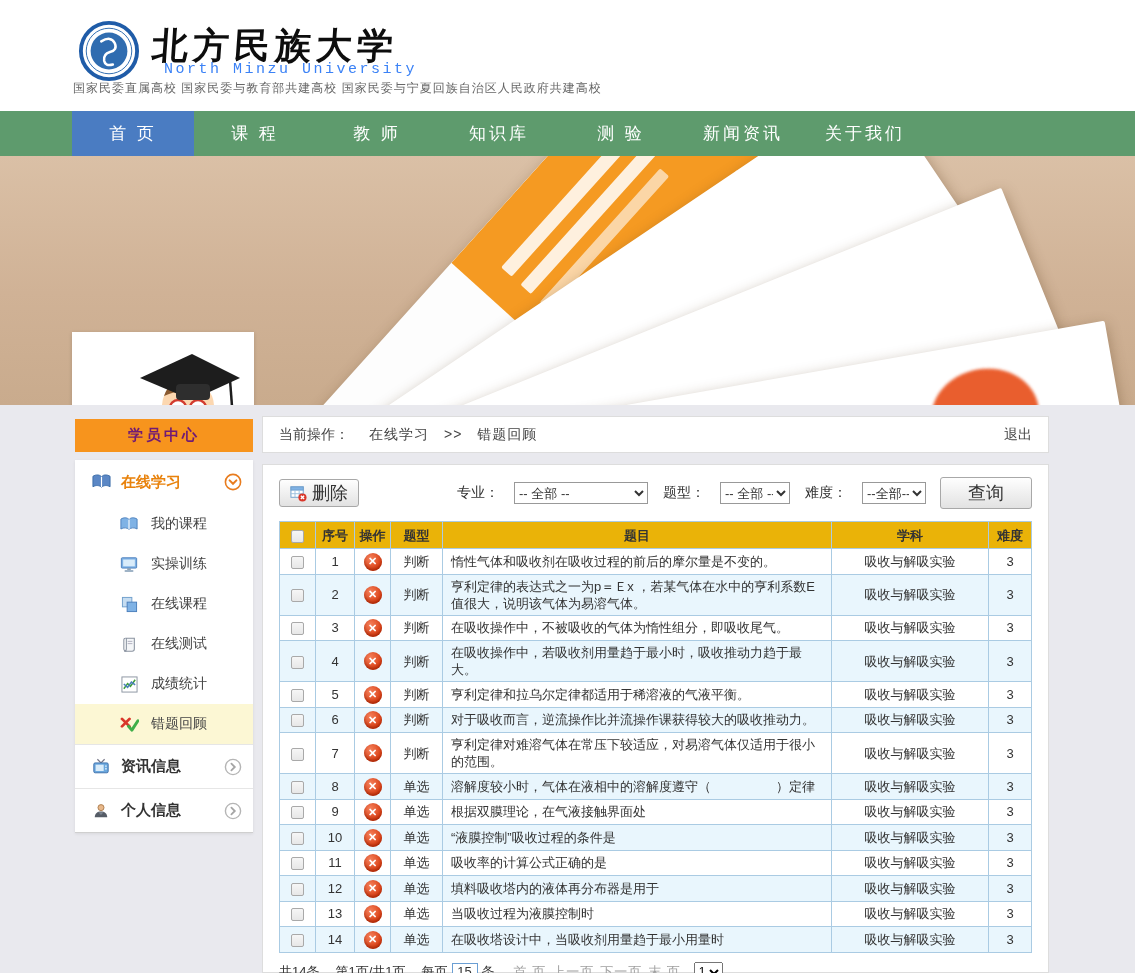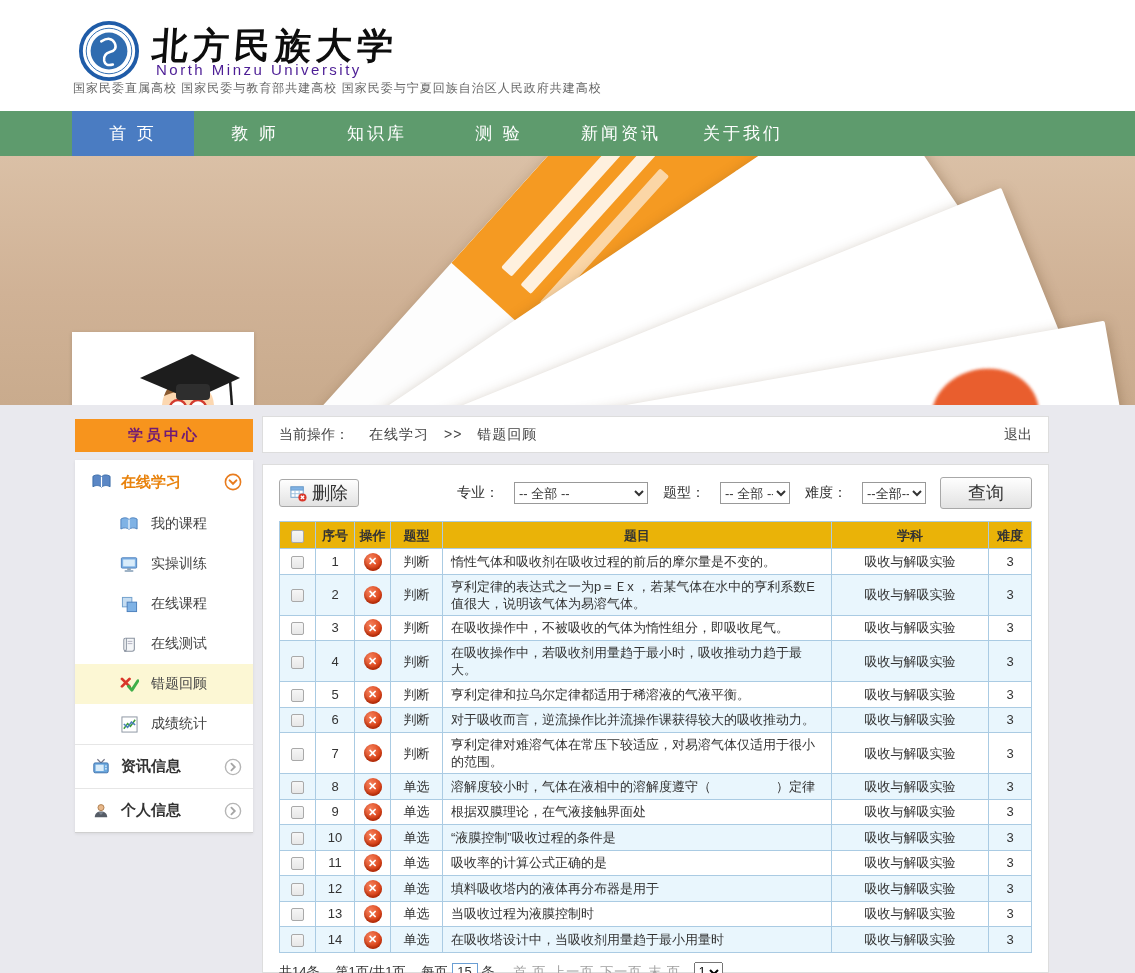--- a/index.html
+++ b/index.html
@@ -3,21 +3,21 @@
 <meta charset="utf-8">
 <style>
   * { margin:0; padding:0; box-sizing:border-box; }
   body { font-family:"Liberation Sans", sans-serif; background:#fff; }
   #page { position:relative; width:1135px; height:973px; overflow:hidden; background:#e9e9ee; }
 
   
   .header { position:absolute; left:0; top:0; width:1135px; height:111px; background:#fff; }
   .logo { position:absolute; left:78px; top:20px; width:62px; height:62px; }
   .title-cn { position:absolute; left:152px; top:22px; font-family:"DejaVu Serif", serif; font-size:36px; font-weight:bold; color:#0d0d0d; letter-spacing:5px; transform:skewX(-4deg); }
-  .title-en { position:absolute; left:156px; top:61px; font-family:Liberation Sans, sans-serif; font-size:15px; color:#4c1d95; letter-spacing:2.5px; }
+  .title-en { position:absolute; left:164px; top:61px; font-family:Liberation Mono, monospace; font-size:15px; color:#3b82f6; letter-spacing:2.5px; }
   .tagline { position:absolute; left:73px; top:80px; font-size:12px; color:#666; letter-spacing:1px; }
 
   
   .nav { position:absolute; left:0; top:111px; width:1135px; height:45px; background:#5e9b6d; display:flex; padding-left:72px; }
   .nav-item { width:122px; height:45px; line-height:45px; text-align:center; color:#fff; font-size:17px; letter-spacing:3px; cursor:pointer; }
   .nav-item.active { background:#4a7cc2; }
 
   
   .banner { position:absolute; left:0; top:156px; width:1135px; height:249px; background:linear-gradient(180deg,#dac0a6 0%,#d0b296 55%,#c9ab8d 100%); overflow:hidden; }
   .paper { position:absolute; left:420px; top:290px; width:748px; height:300px; background:#fdfdfd; transform-origin:0% 100%; box-shadow:0 4px 14px rgba(90,60,30,.38); border-radius:2px; overflow:hidden; }
@@ -94,20 +94,21 @@
       <path d="M24 22 q10 -6 14 2 q3 7 -5 9 q-7 2 -6 9 q1 6 9 4" fill="none" stroke="#fff" stroke-width="2.6" stroke-linecap="round"></path>
       <circle cx="32" cy="32" r="23.5" fill="none" stroke="#2f6cb0" stroke-width="1"></circle>
     </svg>
     <div class="title-cn">北方民族大学</div>
     <div class="title-en">North Minzu University</div>
     <div class="tagline">国家民委直属高校  国家民委与教育部共建高校  国家民委与宁夏回族自治区人民政府共建高校</div>
   </div>
 
   <div class="nav" id="nav-list">
       <div class="nav-item active">首 页</div>
+      <div class="nav-item">课 程</div>
       <div class="nav-item">教 师</div>
       <div class="nav-item">知识库</div>
       <div class="nav-item">测 验</div>
       <div class="nav-item">新闻资讯</div>
       <div class="nav-item">关于我们</div>
     </div>
 
   <div class="banner">
     <div class="paper p1">
       <div class="orange-mock">
@@ -217,38 +218,38 @@
         <span class="mi">
           <svg width="16" height="17" viewBox="0 0 18 18">
             <path d="M5 2 h10 v12 a2.5 2.5 0 0 1 -2.5 2.5 H3.5 A2.5 2.5 0 0 0 6 14 V2z" fill="#f4f6f8" stroke="#8a93a0" stroke-width="1.2"></path>
             <path d="M5 2 a1.8 1.8 0 0 0 -1.8 1.8 V14 a2.5 2.5 0 0 0 2.8 2.4" fill="none" stroke="#8a93a0" stroke-width="1.2"></path>
             <line x1="7.5" y1="5.5" x2="12.8" y2="5.5" stroke="#aab" stroke-width="1"></line>
             <line x1="7.5" y1="8" x2="12.8" y2="8" stroke="#aab" stroke-width="1"></line>
           </svg>
         </span>
         <span class="mc-label">在线测试</span>
       </div>
-      <div class="menu-child active">
-        <span class="mi">
-          <svg width="19" height="15" viewBox="0 0 20 16">
-            <path d="M2 2 L10 10 M10 2 L2 10" stroke="#d9372a" stroke-width="3" stroke-linecap="round"></path>
-            <path d="M9 10 l3.5 4 L19 4" stroke="#3fae49" stroke-width="3.2" fill="none" stroke-linecap="round" stroke-linejoin="round"></path>
-          </svg>
-        </span>
-        <span class="mc-label">错题回顾</span>
-      </div>
       <div class="menu-child">
         <span class="mi">
           <svg width="17" height="17" viewBox="0 0 18 18">
             <rect x="1" y="1" width="16" height="16" fill="#fff" stroke="#8a93a0"></rect>
             <polyline points="3,13.5 7,8 10,11 15,4" stroke="#3f9e3a" stroke-width="1.6" fill="none"></polyline>
             <polyline points="3,8.5 7,12 11,6.5 15,9.5" stroke="#4a7ebb" stroke-width="1.6" fill="none"></polyline>
           </svg>
         </span>
         <span class="mc-label">成绩统计</span>
+      </div>
+      <div class="menu-child active">
+        <span class="mi">
+          <svg width="19" height="15" viewBox="0 0 20 16">
+            <path d="M2 2 L10 10 M10 2 L2 10" stroke="#d9372a" stroke-width="3" stroke-linecap="round"></path>
+            <path d="M9 10 l3.5 4 L19 4" stroke="#3fae49" stroke-width="3.2" fill="none" stroke-linecap="round" stroke-linejoin="round"></path>
+          </svg>
+        </span>
+        <span class="mc-label">错题回顾</span>
       </div>
       <div class="menu-parent">
         <span class="mi">
           <svg width="18" height="17" viewBox="0 0 20 18">
             <polyline points="6,1 10,5 14,1" stroke="#778" fill="none" stroke-width="1.4"></polyline>
             <rect x="2" y="5" width="16" height="11" rx="1.5" fill="#6aa7dd" stroke="#3a6ca8"></rect>
             <rect x="4" y="7" width="9" height="7" fill="#d9ecfa"></rect>
             <circle cx="15.5" cy="8.5" r="1" fill="#d9ecfa"></circle>
             <circle cx="15.5" cy="11.5" r="1" fill="#d9ecfa"></circle>
           </svg>

